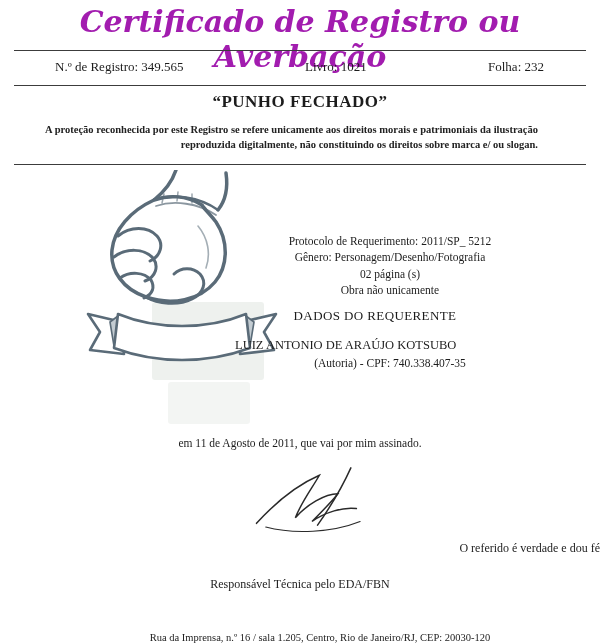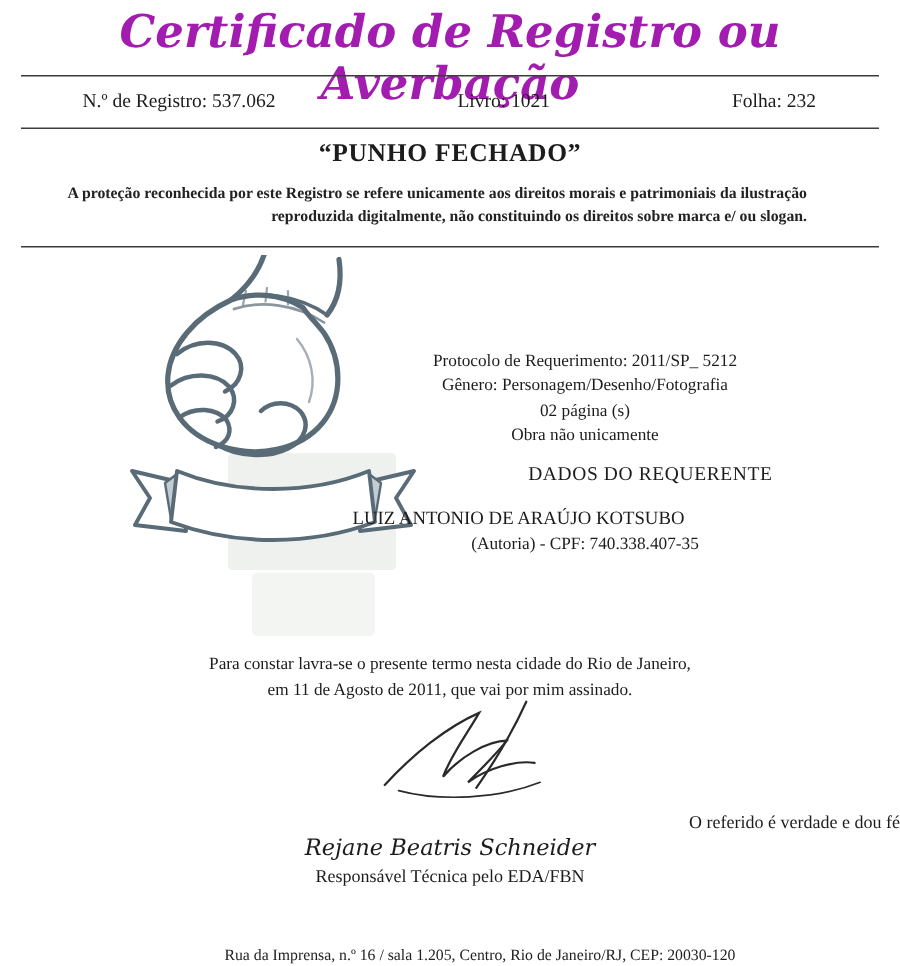--- a/index.html
+++ b/index.html
@@ -47,21 +47,21 @@
   .watermark-2 {
     position:absolute; left:168px; top:382px; width:82px; height:42px;
     background:rgba(148,168,148,0.11); border-radius:3px;
   }
 
   .details {
     position:absolute; top:209px; left:265px; width:250px;
     text-align:center; font-size:11.5px; line-height:1.42;margin-top:24px;
   }
   .applicant-heading {
-    position:absolute; top:308px; left:265px; width:250px; text-align:right;
+    position:absolute; top:308px; left:250px; width:250px; text-align:center;
     font-size:13px; letter-spacing:0.4px;
   }
   .applicant-name {
     position:absolute; top:338px; left:235px; width:310px; text-align:left;
     font-size:12.5px;
   }
   .applicant-cpf {
     position:absolute; top:357px; left:235px; width:310px; text-align:center;
     font-size:11.5px;
   }
@@ -89,21 +89,21 @@
 </head>
 <body>
 
 <div class="page">
 
   <h1 class="title">Certificado de Registro ou Averbação</h1>
 
   <div class="rule rule-1"></div>
 
   <div class="registry">
-    <span>N.º de Registro: 537.062</span>
+    <span>N.º de Registro: 349.565</span>
     <span>Livro: 1021</span>
     <span>Folha: 232</span>
   </div>
 
   <div class="rule rule-2"></div>
 
   <h2 class="work-title">“PUNHO FECHADO”</h2>
 
   <p class="note">A proteção reconhecida por este Registro se refere unicamente aos direitos morais e patrimoniais da ilustração reproduzida digitalmente, não constituindo os direitos sobre marca e/ ou slogan.</p>
 
@@ -146,33 +146,31 @@
     <p>Gênero: Personagem/Desenho/Fotografia</p>
     <p>02 página (s)</p>
     <p>Obra não unicamente</p>
   </div>
 
   <p class="applicant-heading">DADOS DO REQUERENTE</p>
   <p class="applicant-name">LUIZ ANTONIO DE ARAÚJO KOTSUBO</p>
   <p class="applicant-cpf">(Autoria) - CPF: 740.338.407-35</p>
 
   <div class="closing">
-    <p>Para constar lavra-se o presente termo nesta cidade do Rio de Janeiro,</p>
     <p>em 11 de Agosto de 2011, que vai por mim assinado.</p>
   </div>
 
   <div class="signature">
     <svg viewBox="0 0 140 80">
       <g fill="none" stroke="#2a2a2a" stroke-width="1.6" stroke-linecap="round">
         <path d="M112 2 C103 22 90 44 76 64"></path>
         <path d="M10 62 C30 40 55 20 78 10 C70 24 58 40 52 56 C64 42 84 30 98 30 C90 40 78 52 70 60 C84 50 104 44 118 46"></path>
         <path d="M20 66 C50 74 92 72 122 60" stroke-width="1.2"></path>
       </g>
     </svg>
   </div>
 
   <p class="attestation">O referido é verdade e dou fé</p>
-  <p class="signer-name">Rejane Beatris Schneider</p>
   <p class="signer-role">Responsável Técnica pelo EDA/FBN</p>
 
   <p class="footer">Rua da Imprensa, n.º 16 / sala 1.205, Centro, Rio de Janeiro/RJ, CEP: 20030-120</p>
 
 </div>
 
 </body></html>

